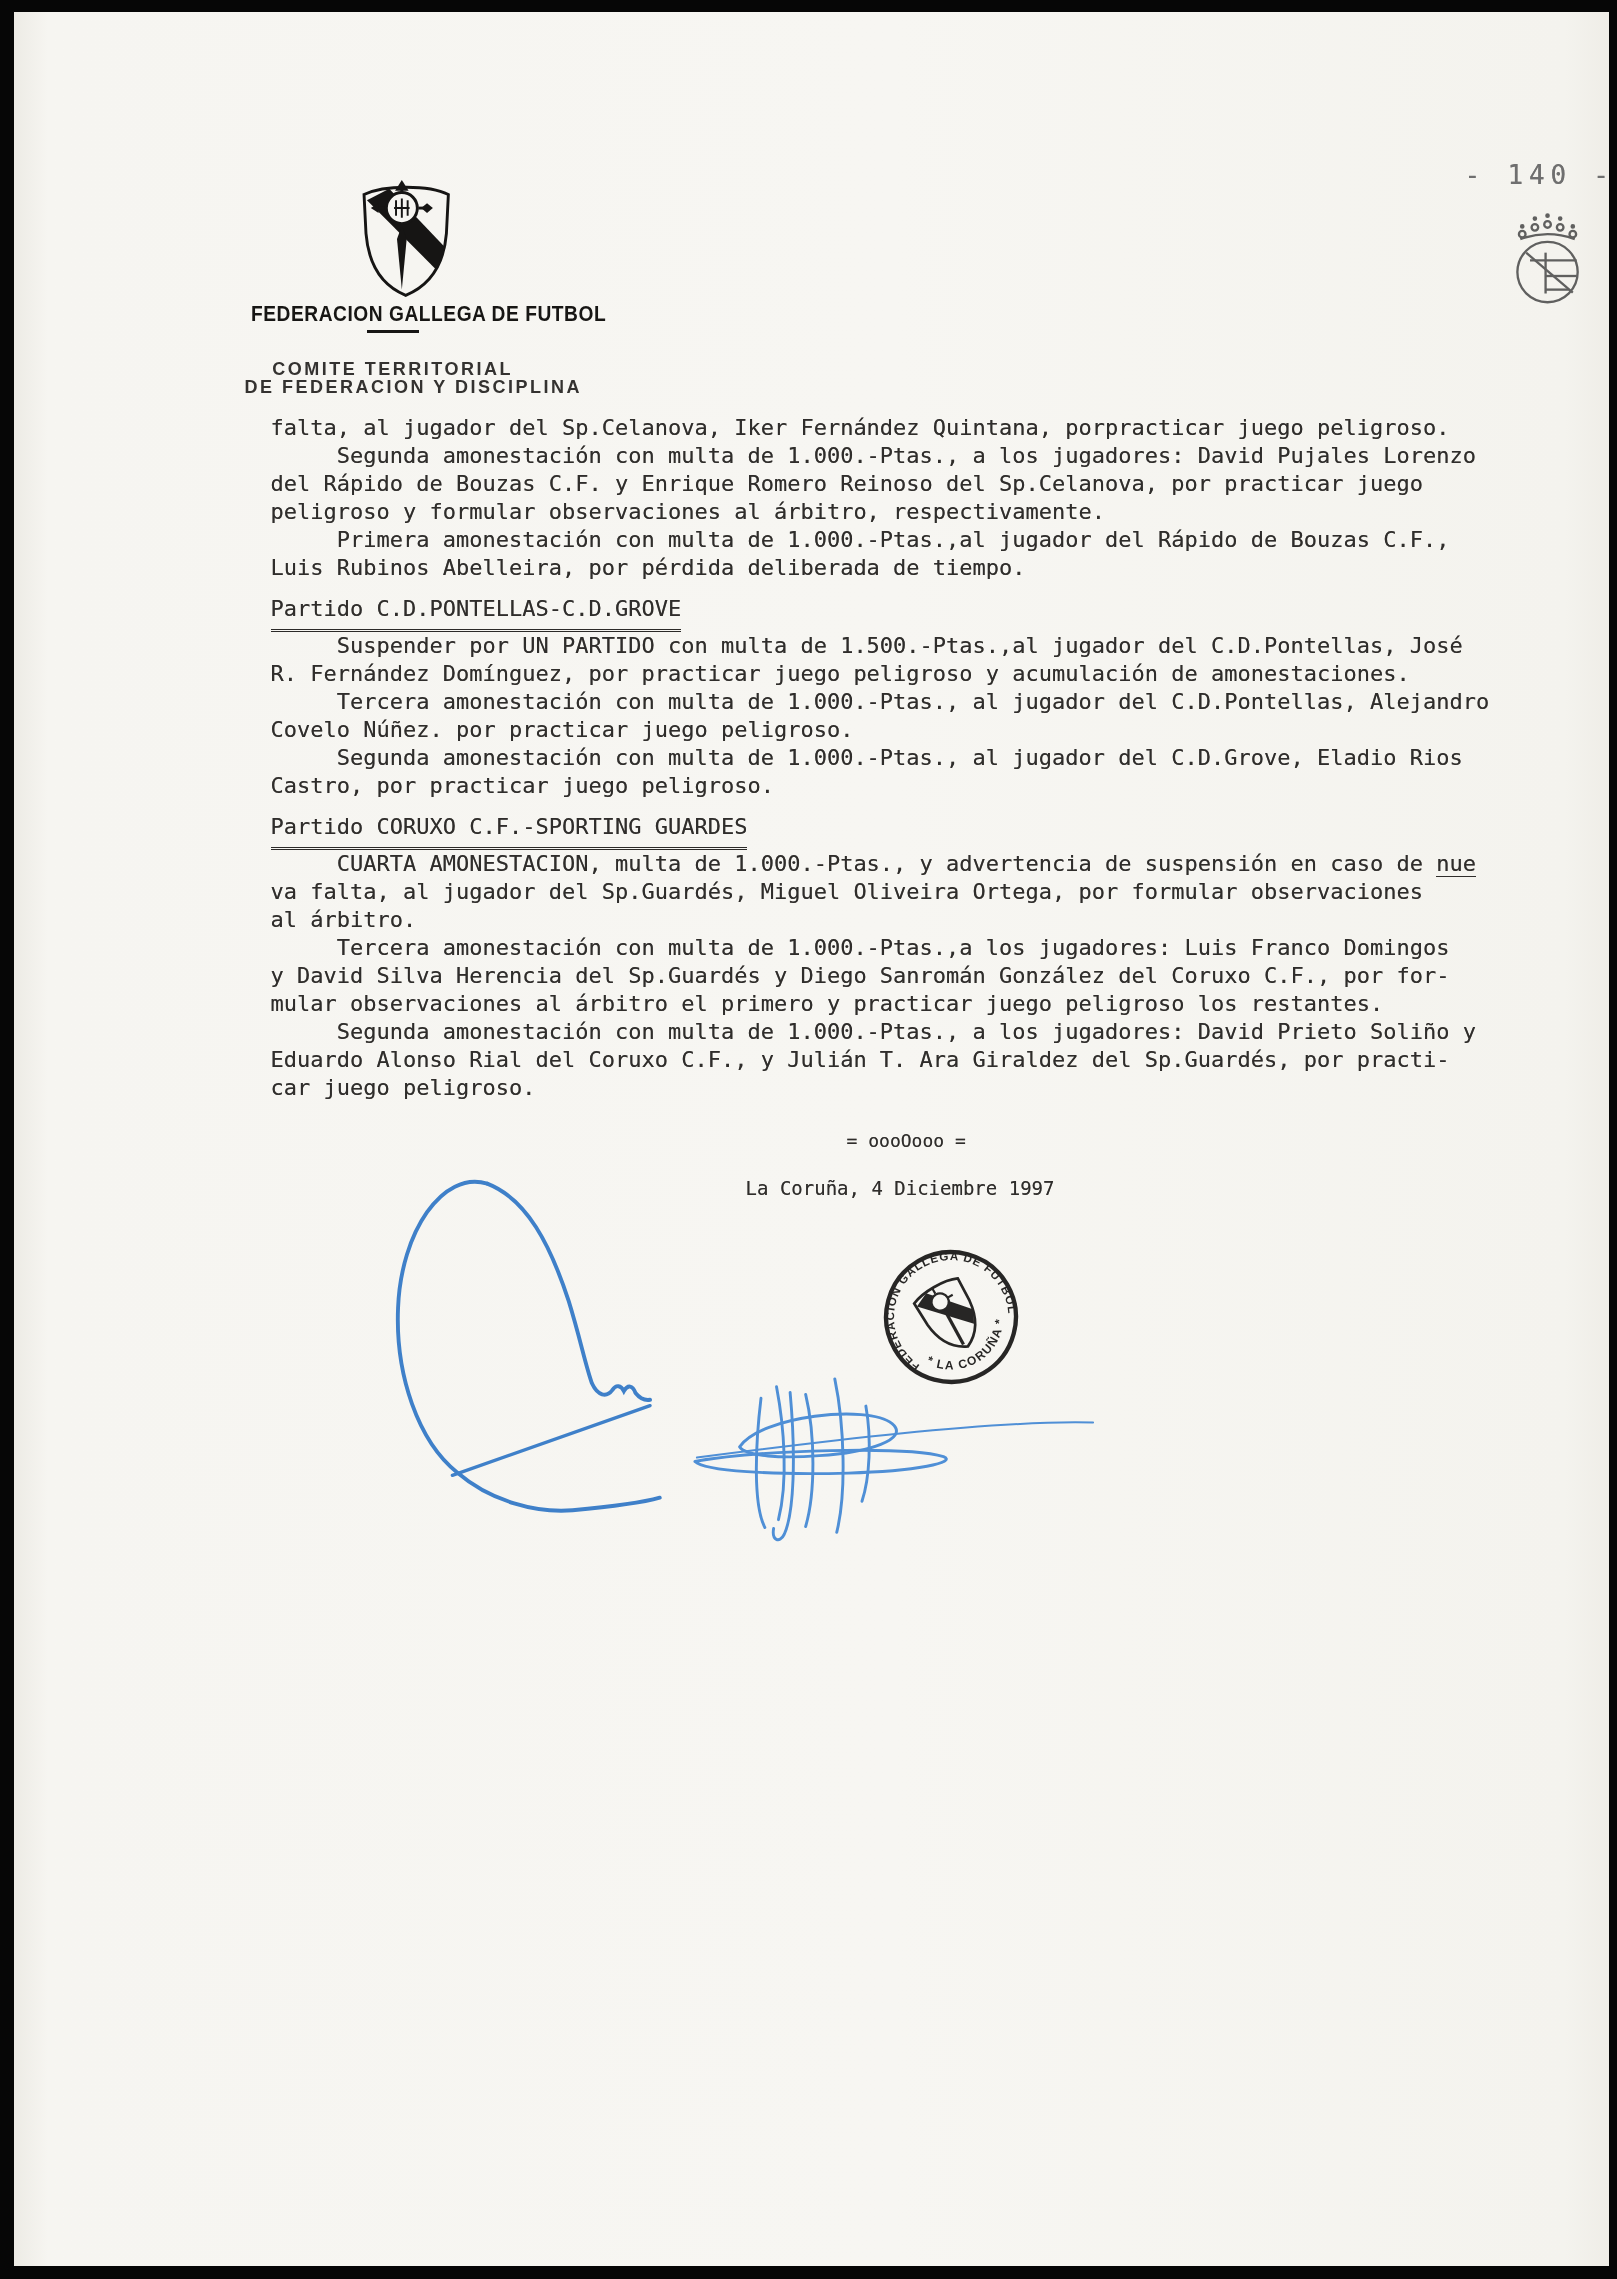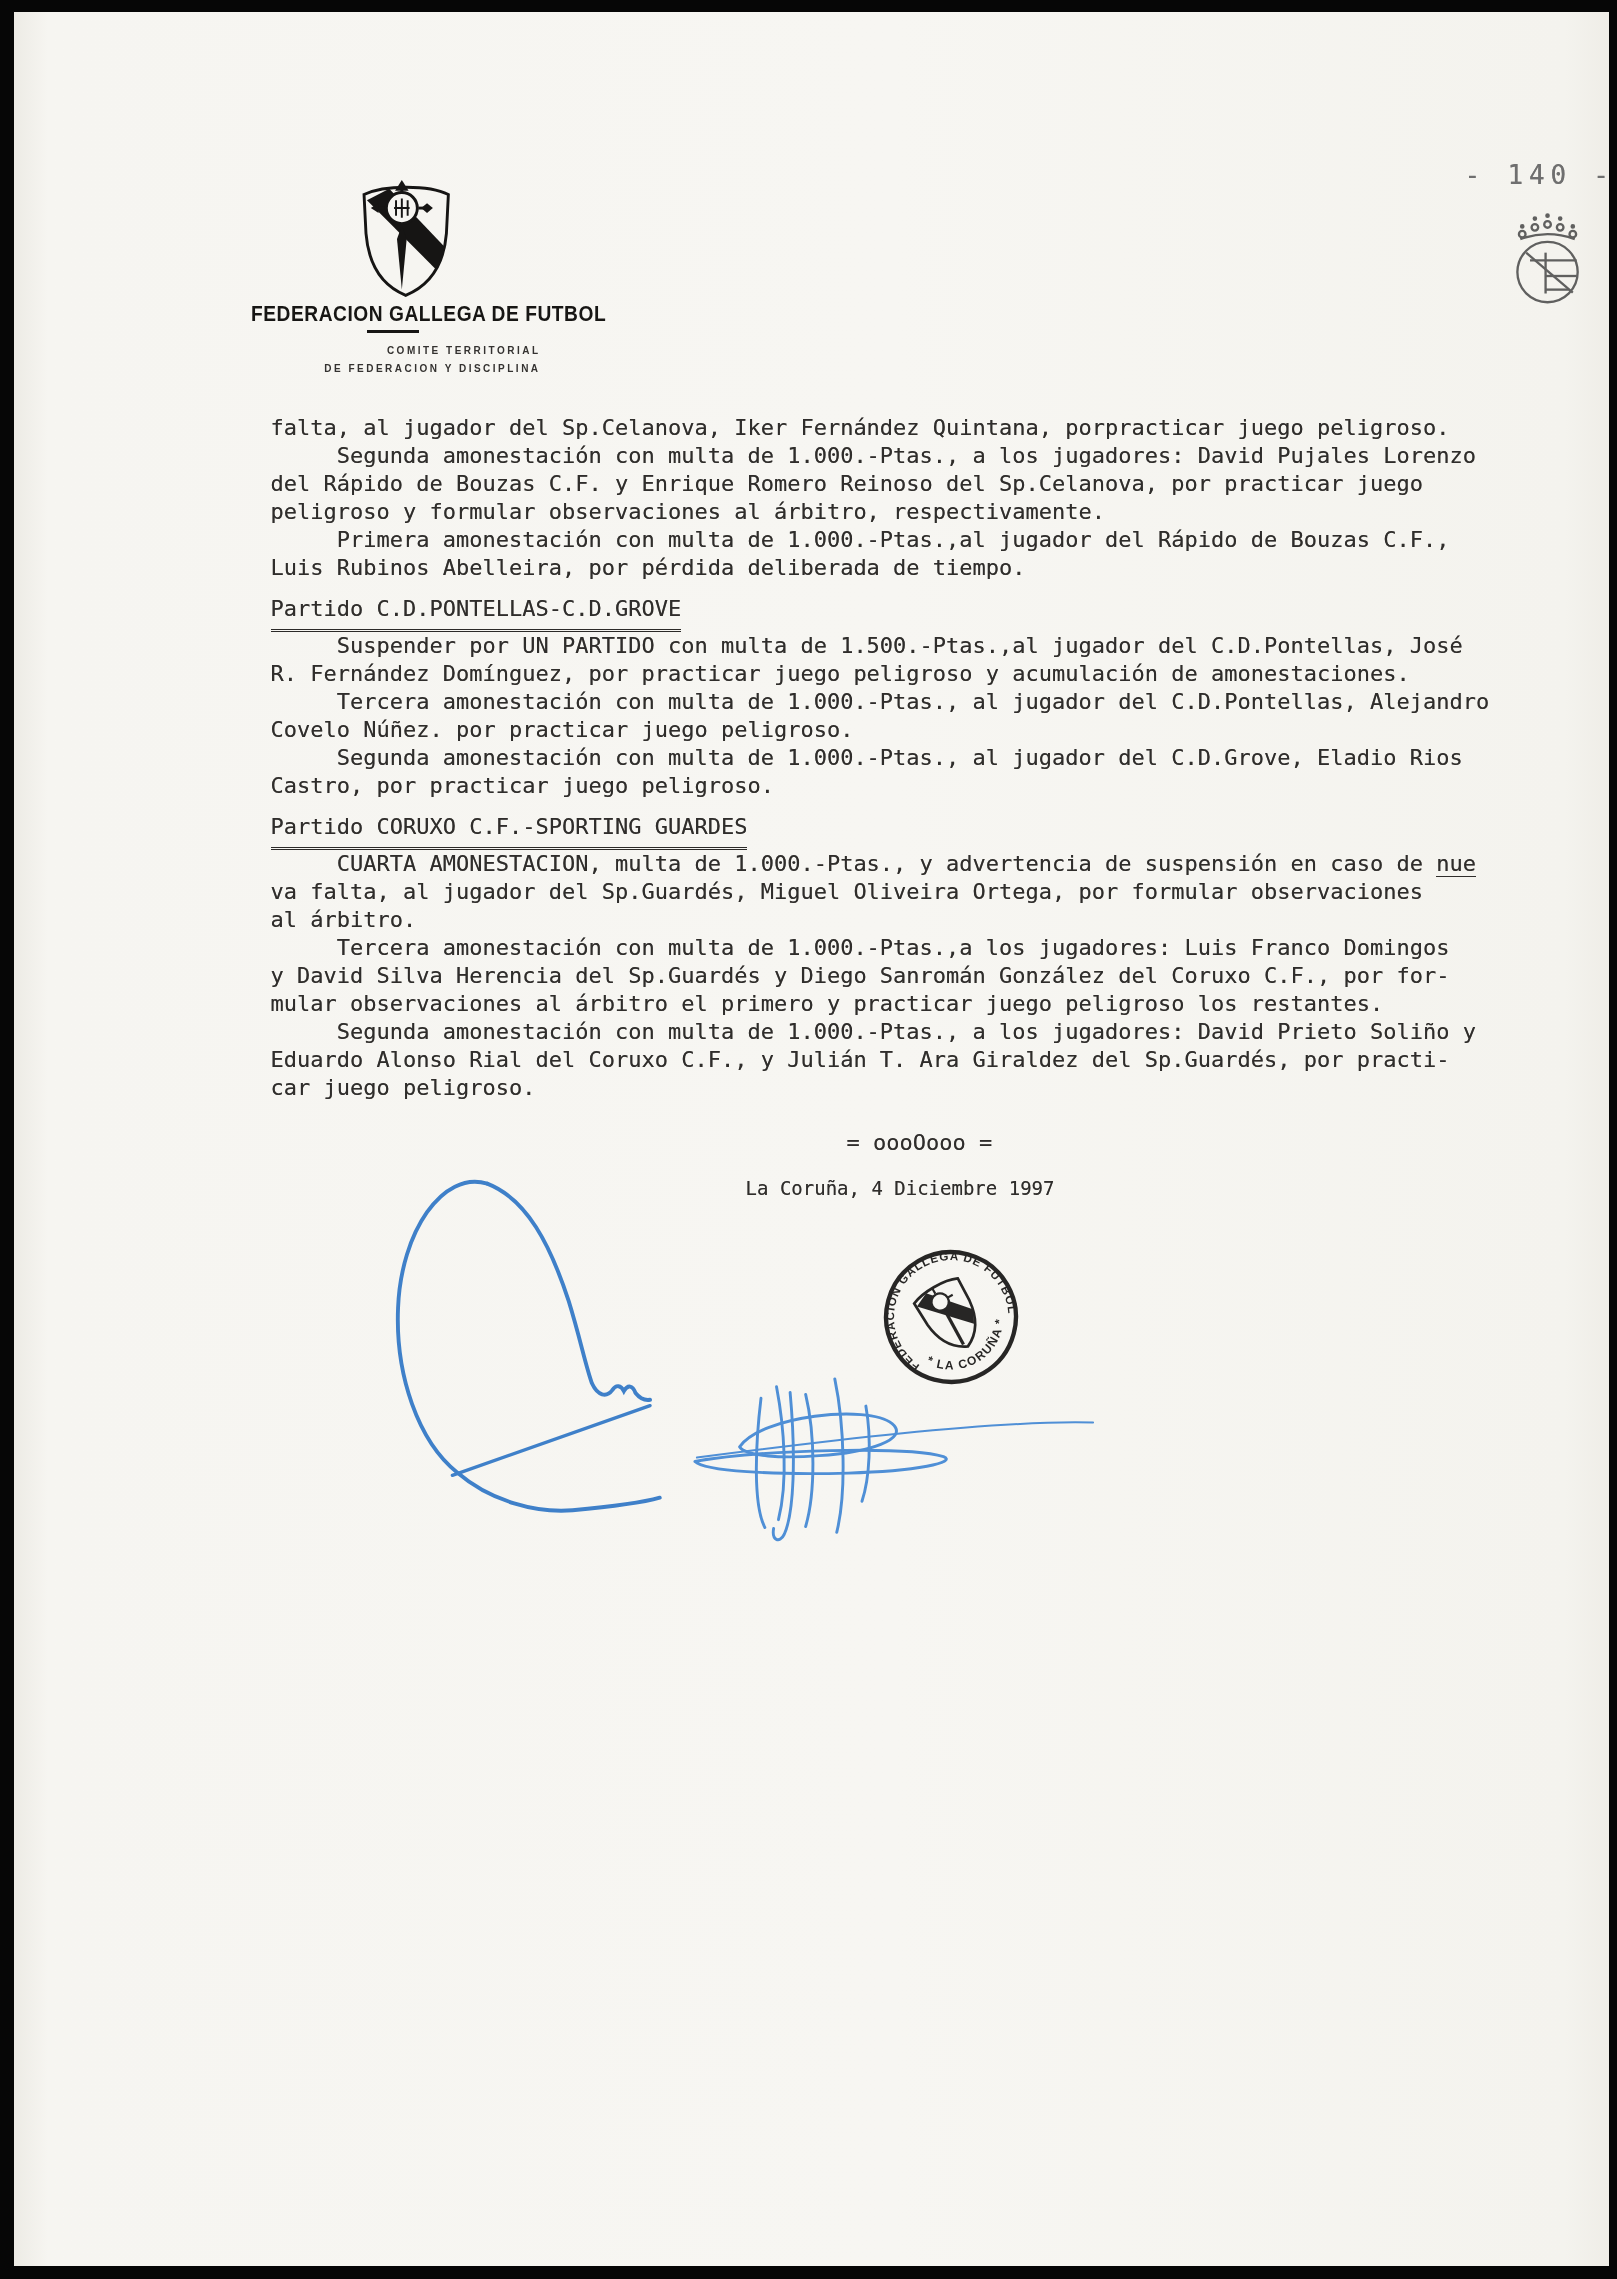--- a/index.html
+++ b/index.html
@@ -7,31 +7,31 @@
         font-family:"DejaVu Sans Mono",monospace;}
   .page{position:absolute;left:13.6px;top:11.6px;right:8.7px;bottom:12.6px;
         background:linear-gradient(90deg,#edebe5 0px,#f6f5f1 34px,#f7f6f2 55%,#f4f3ee calc(100% - 44px),#efede7 100%);}
   .typed{color:#2f2d2b;text-shadow:0 0 0.6px rgba(47,45,43,0.55);}
   .page-number{position:absolute;left:1451px;top:120px;font-size:26px;letter-spacing:5.8px;
         color:#6f6f6f;white-space:pre;margin-top:28px;}
   .org-name{position:absolute;left:237px;top:290px;font-family:"Liberation Sans",sans-serif;
         font-weight:700;font-size:21.3px;letter-spacing:0.6px;color:#171614;white-space:nowrap;
         transform:scaleX(0.9);transform-origin:left top;}
   .org-underline{position:absolute;left:353px;top:318px;width:52px;height:3.9px;background:#171614;}
-  .committee{position:absolute;left:231px;width:296px;text-align:right;
-        font-family:"Liberation Sans",sans-serif;font-weight:700;font-size:10px;
-        letter-spacing:2.5px;color:#343230;white-space:nowrap;}
+  .committee{position:absolute;left:231px;width:296px;text-align:center;
+        font-family:"Liberation Sans",sans-serif;font-weight:700;font-size:18px;
+        letter-spacing:2.5px;color:#343230;white-space:nowrap;margin-top:14px;}
   .c1{top:333px;} .c2{top:351px;}
   .doc-body{position:absolute;left:257px;top:402px;width:1310px;font-size:22px;
         line-height:28px;white-space:pre;}
   .line{height:28px;}
   .heading{margin-top:13.6px;margin-bottom:8.7px;height:28px;}
   .heading-text{border-bottom:3.9px double #2c2a28;padding-bottom:8px;}
   .u-tail{border-bottom:1.9px solid #2f2d2b;}
-  .separator{position:absolute;left:833px;top:1118px;font-size:22px;white-space:pre;}
+  .separator{position:absolute;left:833px;top:1118px;font-size:18px;white-space:pre;}
   .dateline{position:absolute;left:732px;top:1165px;font-size:19px;white-space:pre;}
   .svg-abs{position:absolute;}
   .logo{left:345px;top:167px;width:107px;height:126px;}
   .crest{left:1481px;top:190px;width:107px;height:112px;opacity:0.85;}
   .sig1{left:346px;top:1160px;width:427px;height:378px;}
   .sig2{left:679px;top:1357px;width:437px;height:180px;}
   .stamp{left:845px;top:1213px;width:184px;height:184px;opacity:0.92;}
   .stamp text{font-family:"Liberation Sans",sans-serif;font-weight:700;fill:#161514;}
 </style>
 </head>

